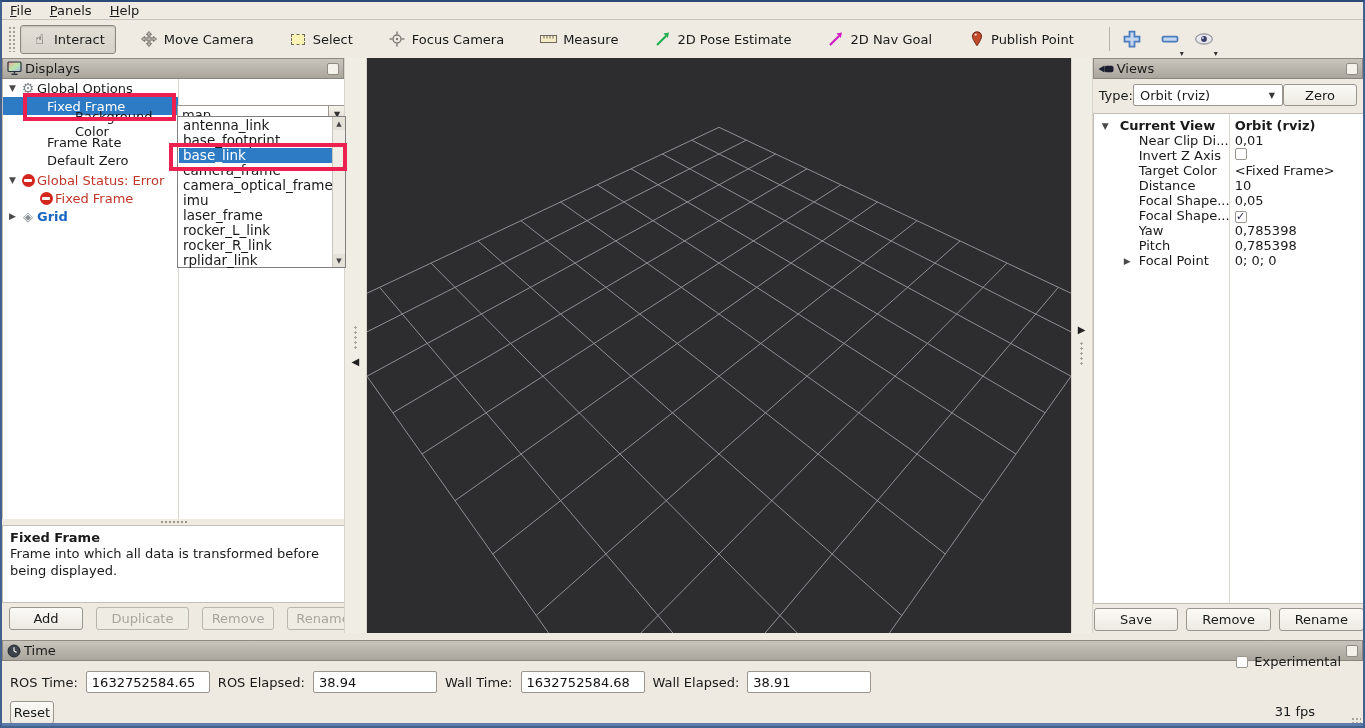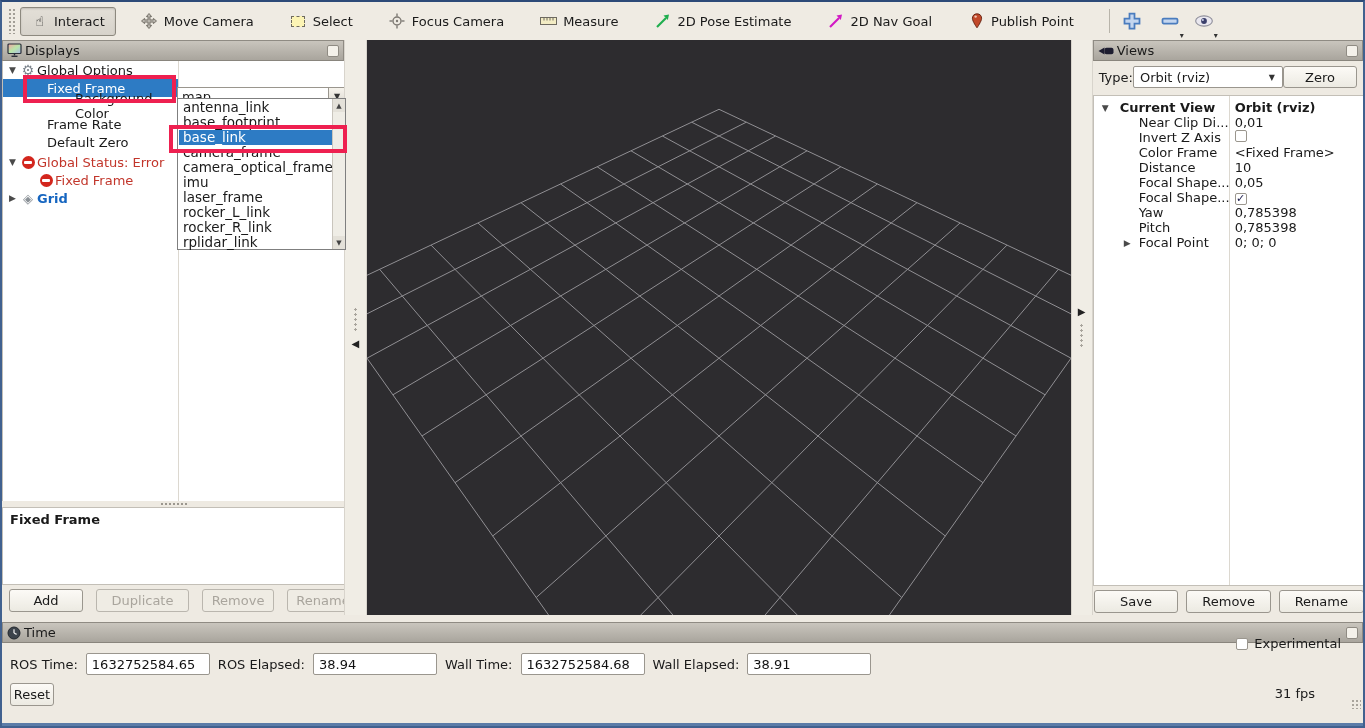--- a/index.html
+++ b/index.html
@@ -121,20 +121,25 @@
   .fps { position:absolute; right:48px; bottom:10px; }
   .grip { position:absolute; right:2px; bottom:2px; width:10px; height:10px;
     background-image:radial-gradient(#a8a49c 1px, transparent 1.2px); background-size:4px 4px; }
   .bottom-edge { position:absolute; left:0; bottom:0; width:100%; height:3px; background:#5b7ca8; }
 </style>
 </head>
 <body>
 
 <div class="window">
 
+  <div class="menubar">
+    <span class="menu-item">File</span>
+    <span class="menu-item">Panels</span>
+    <span class="menu-item">Help</span>
+  </div>
 
   <div class="toolbar">
     <div class="tb-handle"></div>
 
     <div class="tool-btn active">
       <span class="tb-icon" style="font-size:14px;color:#222;">☝</span>
       <span>Interact</span>
     </div>
 
     <div class="tool-btn">
@@ -336,20 +341,21 @@
 
       <div class="ann" style="left:21px; top:35px; width:153px; height:28px;"></div>
       <div class="ann" style="left:167px; top:85px; width:178px; height:28px; z-index:9;"></div>
 
       <div class="h-split">
           <div class="dots"></div>
         </div>
 
       <div class="help-box">
         <div class="ht">Fixed Frame</div>
+        <div>Frame into which all data is transformed before being displayed.</div>
       </div>
 
       <div class="btn-row">
         <div class="btn" style="width:74px;">Add</div>
         <div class="btn disabled" style="width:93px;">Duplicate</div>
         <div class="btn disabled" style="width:72px;">Remove</div>
         <div class="btn disabled" style="width:72px;">Rename</div>
       </div>
     </div>
 
@@ -421,21 +427,21 @@
         </div>
         <div class="vrow" style="top:19px;">
           <span class="lab">Near Clip Di...</span>
           <span class="val">0,01</span>
         </div>
         <div class="vrow" style="top:34px;">
           <span class="lab">Invert Z Axis</span>
           <span class="val"><span class="chk"></span></span>
         </div>
         <div class="vrow" style="top:49px;">
-          <span class="lab">Color Frame</span>
+          <span class="lab">Target Color</span>
           <span class="val">&lt;Fixed Frame&gt;</span>
         </div>
         <div class="vrow" style="top:64px;">
           <span class="lab">Distance</span>
           <span class="val">10</span>
         </div>
         <div class="vrow" style="top:79px;">
           <span class="lab">Focal Shape...</span>
           <span class="val">0,05</span>
         </div>

